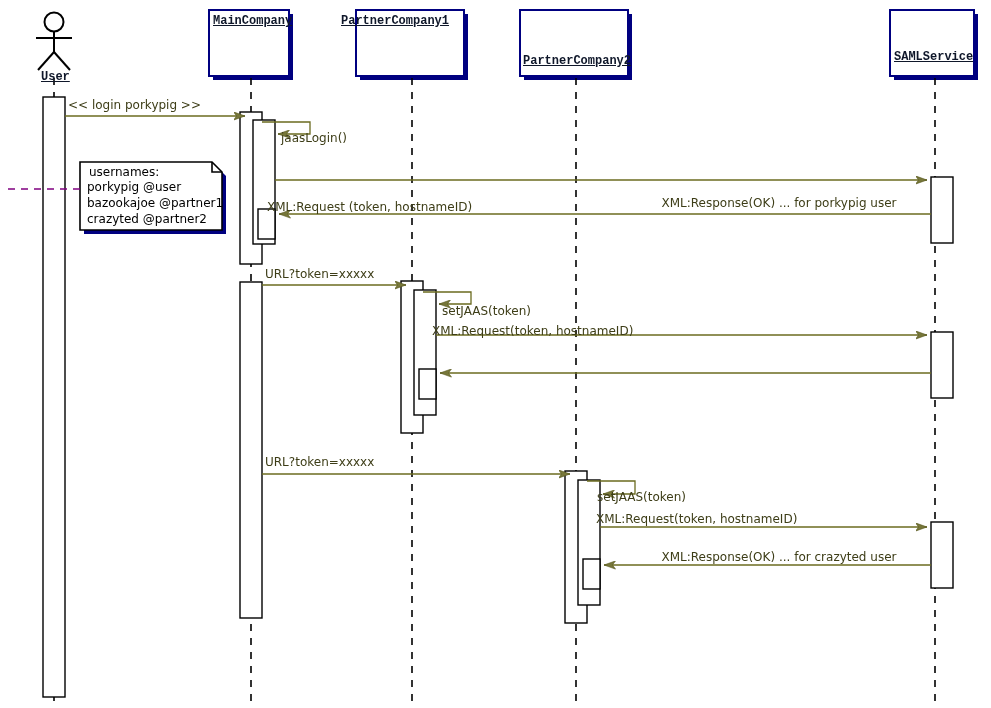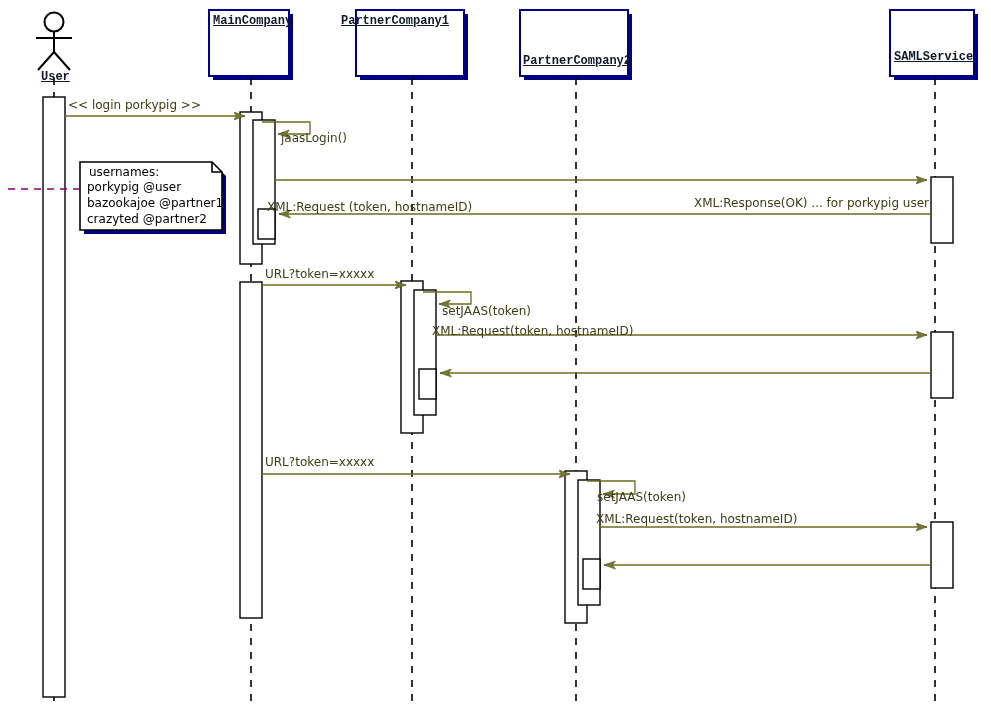--- a/index.html
+++ b/index.html
@@ -11,21 +11,21 @@
   #canvas{position:relative;width:991px;height:708px;background:#ffffff;}
   svg{position:absolute;left:0;top:0;}
   .lbl{
     position:absolute;
     font-family:"DejaVu Sans","Liberation Sans",sans-serif;
     font-size:12px;
     color:#3d3d17;
     white-space:nowrap;
     line-height:12px;
   }
-  .lbl.r{text-align:right;}
+  .lbl.r{text-align:center;}
   .boxlbl{
     position:absolute;
     font-family:Liberation Mono, monospace;
     font-size:12px;
     font-weight:bold;
     color:#0f172a;
     text-decoration:underline;
     white-space:nowrap;
     line-height:13px;
   }
@@ -159,19 +159,20 @@
 
   <div class="lbl" style="left:432px;top:325px;">XML:Request(token, hostnameID)</div>
 
 
   <div class="lbl" style="left:265px;top:456px;">URL?token=xxxxx</div>
 
   <div class="lbl" style="left:597px;top:491px;">setJAAS(token)</div>
 
   <div class="lbl" style="left:596px;top:513px;">XML:Request(token, hostnameID)</div>
 
+  <div class="lbl r" style="left:629px;top:551px;width:300px;">XML:Response(OK) ... for crazyted user</div>
 
   <div class="notelbl" style="left:89px;top:165px;">usernames:</div>
   <div class="notelbl" style="left:87px;top:180px;">porkypig @user</div>
   <div class="notelbl" style="left:87px;top:196px;">bazookajoe @partner1</div>
   <div class="notelbl" style="left:87px;top:212px;">crazyted @partner2</div>
 
 </div>
 
 </body></html>

